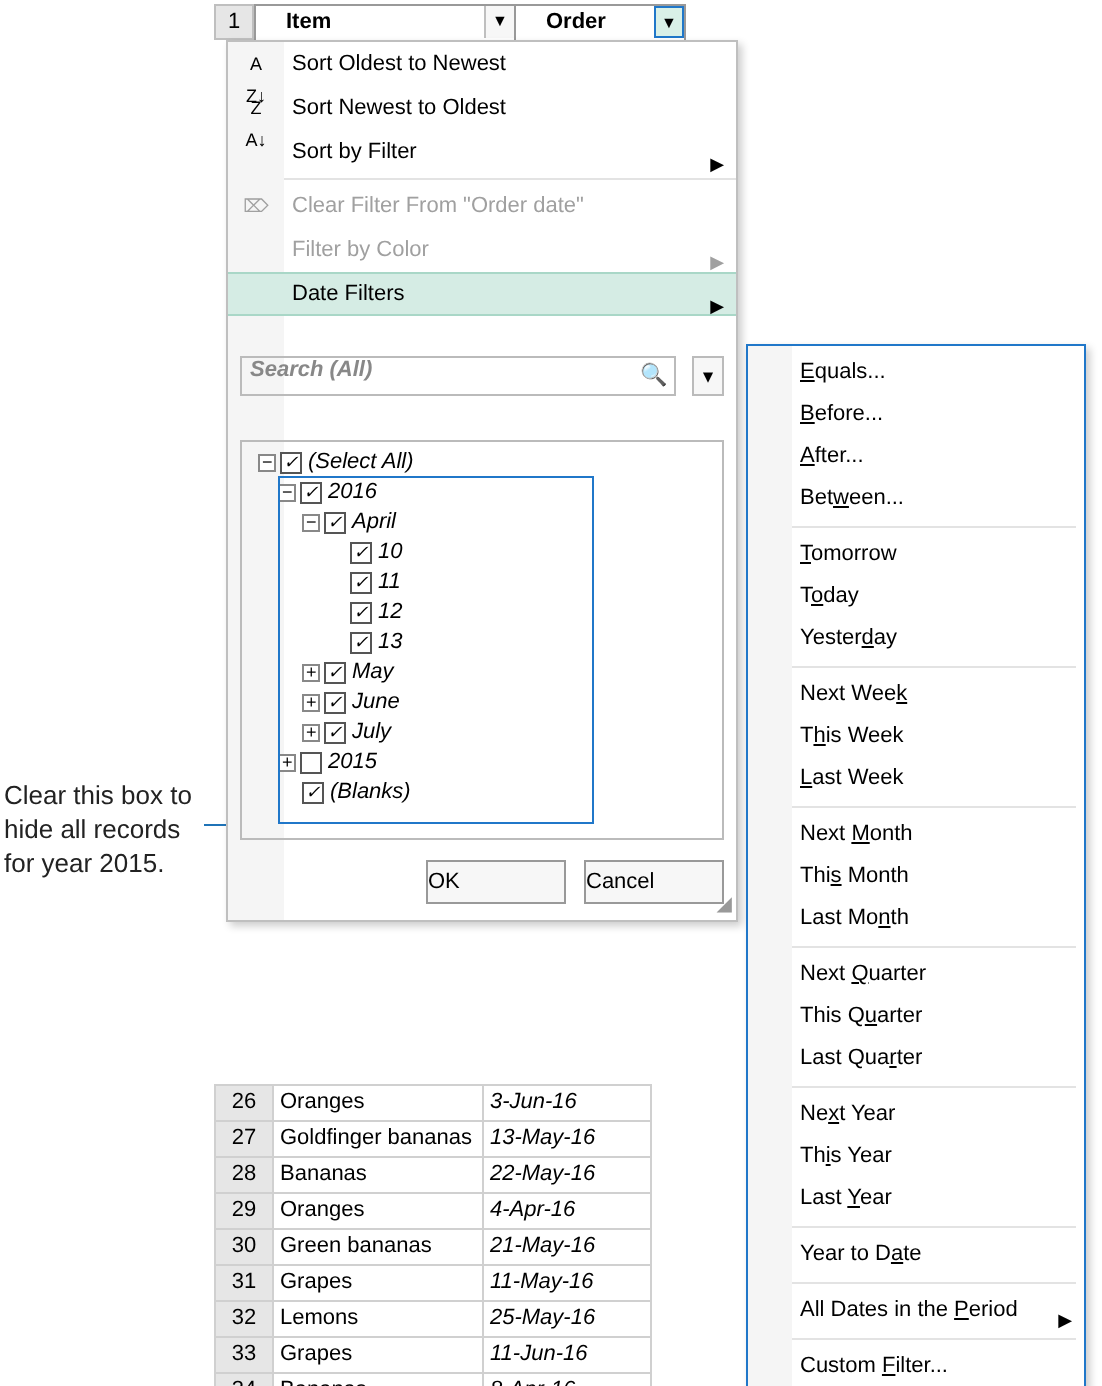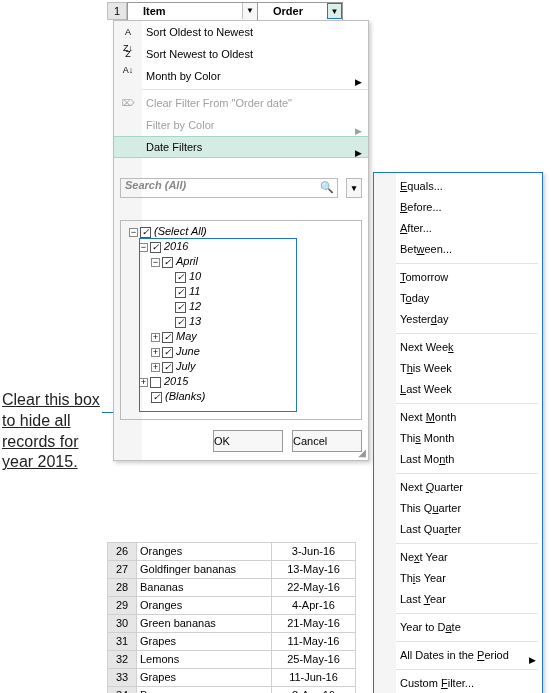--- a/index.html
+++ b/index.html
@@ -1,20 +1,20 @@
 <!DOCTYPE html>
 <html><head>
 <meta charset="utf-8">
 <style>
 * { box-sizing: border-box; font-family: 'Segoe UI', Tahoma, sans-serif; }
 body { margin: 0; background: #fff; font-size: 11px; color: #000; width: 551px; height: 693px; position: relative; overflow: hidden; }
 
 .canvas { position: relative; width: 100%; height: 100%; }
 
-.annotation { position: absolute; left: 2px; top: 390px; width: 100px; font-size: 16px; color: #222; line-height: 1.3; text-decoration: underline; }
+.annotation { position: absolute; left: 2px; top: 390px; width: 100px; font-size: 13px; color: #222; line-height: 1.3; }
 .annotation-line { position: absolute; left: 102px; top: 412px; width: 58px; height: 1px; border-top: 1px solid #1f73b7; }
 
 
 .header-row { position: absolute; left: 107px; top: 2px; height: 18px; }
 .rowhdr { display: inline-block; width: 20px; height: 18px; background: #e6e6e6; border: 1px solid #bfbfbf; text-align: center; line-height: 16px; vertical-align: top; }
 .colhdr { display: inline-block; height: 34px; border: 1px solid #999; background: #fff; font-weight: bold; line-height: 16px; padding: 0 15px; position: relative; vertical-align: top; border-left: none; }
 .colhdr.first { border-left: 1px solid #999; }
 .colhdr .drop { position: absolute; right: 0; top: 0; width: 15px; height: 16px; border-left: 1px solid #bfbfbf; background: #f7f7f7; text-align: center; line-height: 16px; font-size: 8px; }
 .drop.active { background: #d9f0e7; border: 1px solid #2077c9; }
 
@@ -54,22 +54,22 @@
 .sub-item { height: 21px; line-height: 21px; padding-left: 26px; position: relative; cursor: default; }
 .sub-item .arrow { position: absolute; right: 6px; top: 5px; font-size: 9px; }
 .sub-sep { height: 1px; background: #e3e3e3; margin: 3px 4px 3px 22px; }
 .menu-left-strip { position: absolute; left: 0; top: 0; width: 22px; height: 100%; background: #f5f5f5; }
 
 
 .grid { position: absolute; left: 107px; top: 543px; }
 .grow { display: flex; height: 18px; }
 .gcell-rh { width: 30px; border: 1px solid #d0d0d0; background: #e6e6e6; text-align: center; line-height: 16px; margin-top: -1px; }
 .gcell { border: 1px solid #d0d0d0; padding: 0 3px; line-height: 16px; margin-left: -1px; margin-top: -1px; }
-.gcell.a { width: 136px; }
-.gcell.b { width: 85px; text-align: center; }
+.gcell.a { width: 106px; }
+.gcell.b { width: 85px; text-align: left; font-style: italic; }
 
 u { text-decoration: underline; }
 </style>
 </head>
 <body>
 <div class="canvas">
 
 <div class="annotation">Clear this box to hide all records for year 2015.</div>
 <div class="annotation-line"></div>
 
@@ -84,21 +84,21 @@
   <div style="position:relative">
     <div class="menu-item">
       <span class="icon sub-icon-az">A<br>Z↓</span>
       <span>Sort Oldest to Newest</span>
     </div>
     <div class="menu-item">
       <span class="icon sub-icon-az">Z<br>A↓</span>
       <span>Sort Newest to Oldest</span>
     </div>
     <div class="menu-item">
-      <span>Month by Color</span>
+      <span>Sort by Filter</span>
       <span class="arrow">▶</span>
     </div>
     <div class="menu-sep"></div>
     <div class="menu-item disabled">
       <span class="icon">⌦</span>
       <span>Clear Filter From "Order date"</span>
     </div>
     <div class="menu-item disabled">
       <span>Filter by Color</span>
       <span class="arrow">▶</span>

